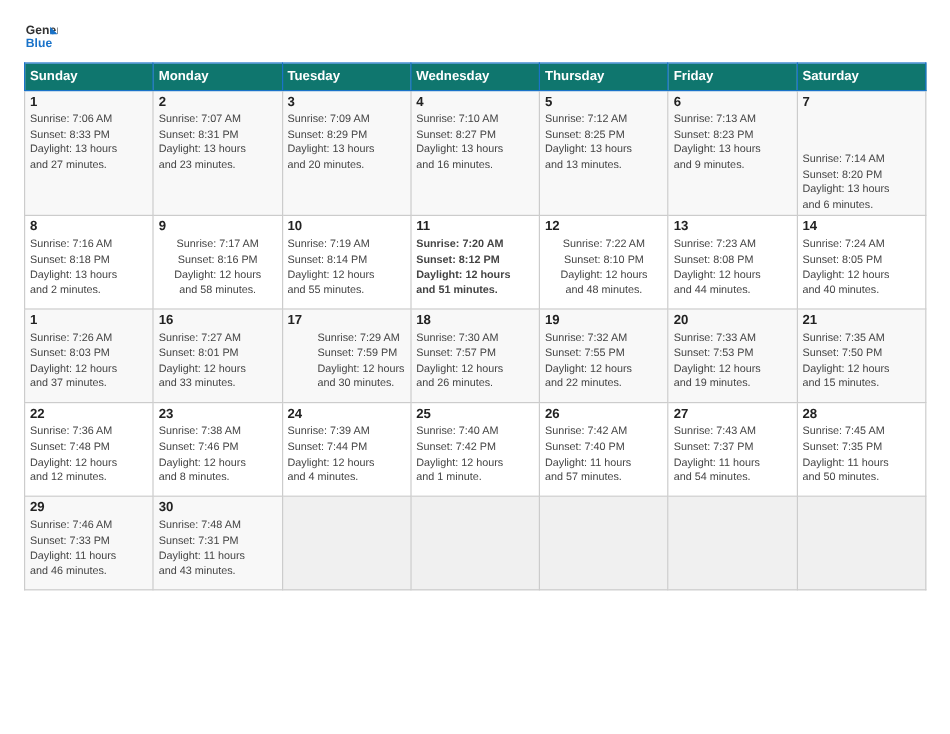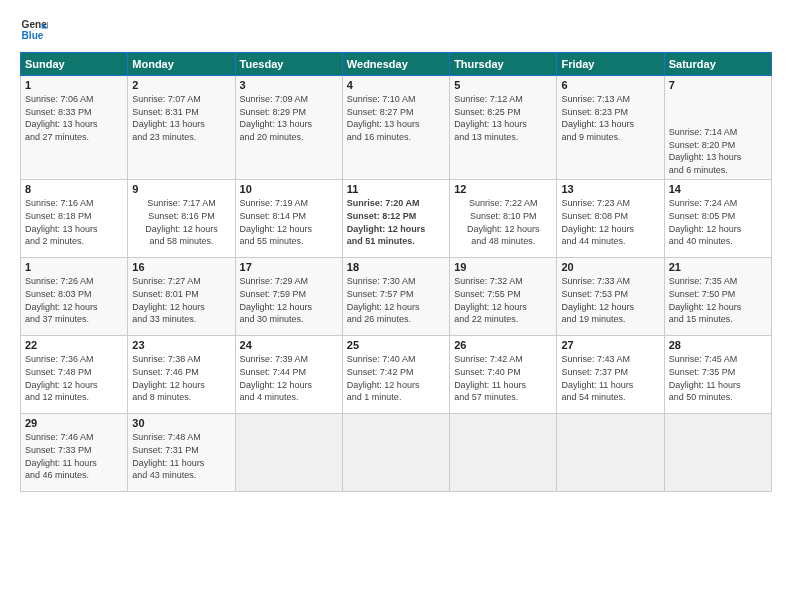--- a/index.html
+++ b/index.html
@@ -234,21 +234,21 @@
           </td>
           <td>
             <div class="day-num">16</div>
             <div class="day-info" style="white-space: pre-line;">Sunrise: 7:27 AM
 Sunset: 8:01 PM
 Daylight: 12 hours
 and 33 minutes.</div>
           </td>
           <td>
             <div class="day-num">17</div>
-            <div class="day-info" style="white-space: pre-line;">Sunrise: 7:29 AM
+            <div class="day-info" style="white-space: pre-line; margin-left: 25px;">Sunrise: 7:29 AM
 Sunset: 7:59 PM
 Daylight: 12 hours
 and 30 minutes.</div>
           </td>
           <td>
             <div class="day-num">18</div>
             <div class="day-info" style="white-space: pre-line;">Sunrise: 7:30 AM
 Sunset: 7:57 PM
 Daylight: 12 hours
 and 26 minutes.</div>

